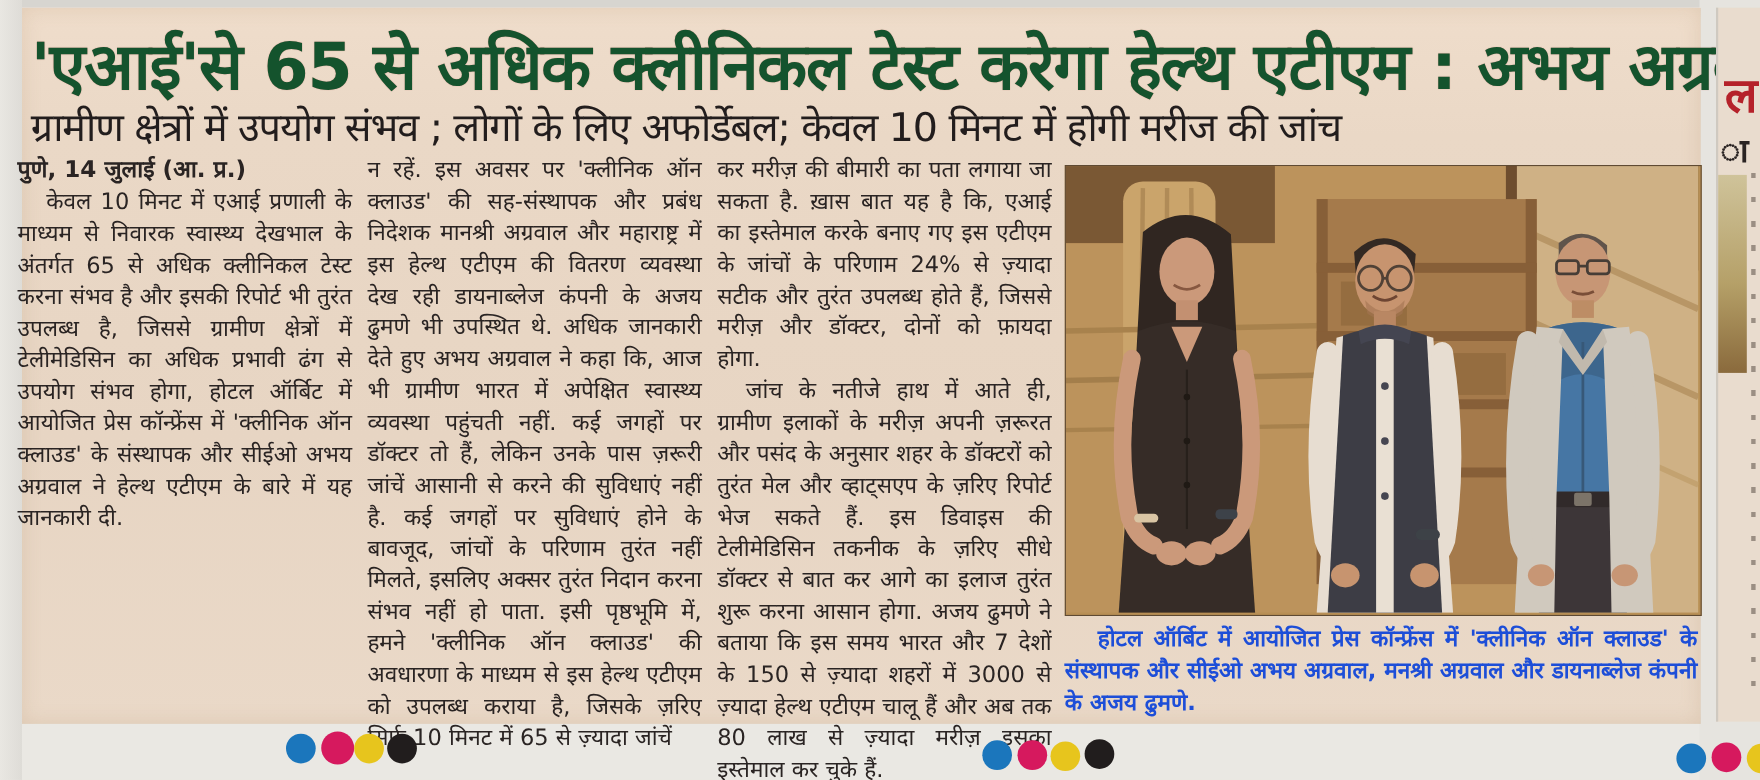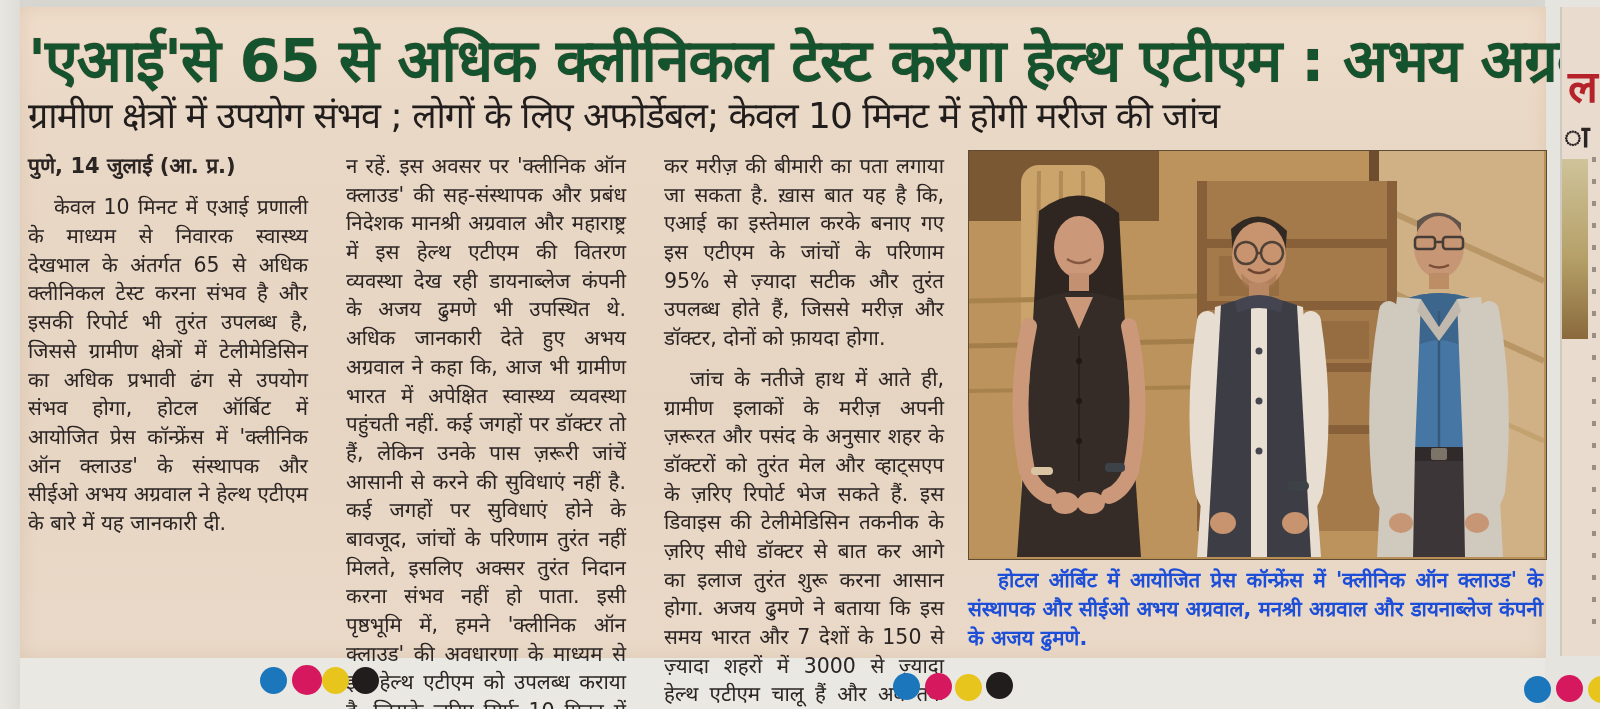--- a/index.html
+++ b/index.html
@@ -32,21 +32,21 @@
     font-size:36px;font-weight:normal;color:#221d1d;
     white-space:nowrap;letter-spacing:-1px;
   }
 
   .body-columns{
     position:absolute;left:16px;top:140px;width:940px;height:505px;
     display:flex;gap:14px;
   }
   .col{flex:1 1 0;color:#2a2423;font-size:20.5px;line-height:1.40;text-align:justify;}
   .dateline{font-weight:bold;font-size:21px;margin:0 0 2px 0;}
-  .col p{margin:12px;}
+  .col p{margin:0;}
   .col p.indent{text-indent:26px;}
 
   
   .photo-frame{
     position:absolute;left:968px;top:150px;width:577px;height:408px;
     border:1px solid #5f4a33;background:#b88f55;overflow:hidden;
   }
   .photo-frame svg{display:block;}
 
   .photo-caption{
@@ -81,21 +81,21 @@
 
 <div class="body-columns">
   <div class="col">
     <p class="dateline">पुणे, 14 जुलाई (आ. प्र.)</p>
     <p class="indent">केवल 10 मिनट में एआई प्रणाली के माध्यम से निवारक स्वास्थ्य देखभाल के अंतर्गत 65 से अधिक क्लीनिकल टेस्ट करना संभव है और इसकी रिपोर्ट भी तुरंत उपलब्ध है, जिससे ग्रामीण क्षेत्रों में टेलीमेडिसिन का अधिक प्रभावी ढंग से उपयोग संभव होगा, होटल ऑर्बिट में आयोजित प्रेस कॉन्फ्रेंस में 'क्लीनिक ऑन क्लाउड' के संस्थापक और सीईओ अभय अग्रवाल ने हेल्थ एटीएम के बारे में यह जानकारी दी.</p>
   </div>
   <div class="col">
     <p>न रहें. इस अवसर पर 'क्लीनिक ऑन क्लाउड' की सह-संस्थापक और प्रबंध निदेशक मानश्री अग्रवाल और महाराष्ट्र में इस हेल्थ एटीएम की वितरण व्यवस्था देख रही डायनाब्लेज कंपनी के अजय ढुमणे भी उपस्थित थे. अधिक जानकारी देते हुए अभय अग्रवाल ने कहा कि, आज भी ग्रामीण भारत में अपेक्षित स्वास्थ्य व्यवस्था पहुंचती नहीं. कई जगहों पर डॉक्टर तो हैं, लेकिन उनके पास ज़रूरी जांचें आसानी से करने की सुविधाएं नहीं है. कई जगहों पर सुविधाएं होने के बावजूद, जांचों के परिणाम तुरंत नहीं मिलते, इसलिए अक्सर तुरंत निदान करना संभव नहीं हो पाता. इसी पृष्ठभूमि में, हमने 'क्लीनिक ऑन क्लाउड' की अवधारणा के माध्यम से इस हेल्थ एटीएम को उपलब्ध कराया है, जिसके ज़रिए सिर्फ़ 10 मिनट में 65 से ज़्यादा जांचें</p>
   </div>
   <div class="col">
-    <p>कर मरीज़ की बीमारी का पता लगाया जा सकता है. ख़ास बात यह है कि, एआई का इस्तेमाल करके बनाए गए इस एटीएम के जांचों के परिणाम 95% से ज़्यादा सटीक और तुरंत उपलब्ध होते हैं, जिससे मरीज़ और डॉक्टर, दोनों को फ़ायदा होगा.</p>
+    <p>कर मरीज़ की बीमारी का पता लगाया जा सकता है. ख़ास बात यह है कि, एआई का इस्तेमाल करके बनाए गए इस एटीएम के जांचों के परिणाम 24% से ज़्यादा सटीक और तुरंत उपलब्ध होते हैं, जिससे मरीज़ और डॉक्टर, दोनों को फ़ायदा होगा.</p>
     <p class="indent">जांच के नतीजे हाथ में आते ही, ग्रामीण इलाकों के मरीज़ अपनी ज़रूरत और पसंद के अनुसार शहर के डॉक्टरों को तुरंत मेल और व्हाट्सएप के ज़रिए रिपोर्ट भेज सकते हैं. इस डिवाइस की टेलीमेडिसिन तकनीक के ज़रिए सीधे डॉक्टर से बात कर आगे का इलाज तुरंत शुरू करना आसान होगा. अजय ढुमणे ने बताया कि इस समय भारत और 7 देशों के 150 से ज़्यादा शहरों में 3000 से ज़्यादा हेल्थ एटीएम चालू हैं और अब तक 80 लाख से ज़्यादा मरीज़ इसका इस्तेमाल कर चुके हैं.</p>
   </div>
 </div>
 
 <div class="photo-frame">
   <svg width="575" height="406" viewBox="0 0 575 406">
 
     <rect x="0" y="0" width="575" height="406" fill="#b78e54"></rect>
     <rect x="0" y="0" width="190" height="70" fill="#6b4a26"></rect>
     <polygon points="400,0 575,0 575,95 400,55" fill="#5d3d1f"></polygon>

